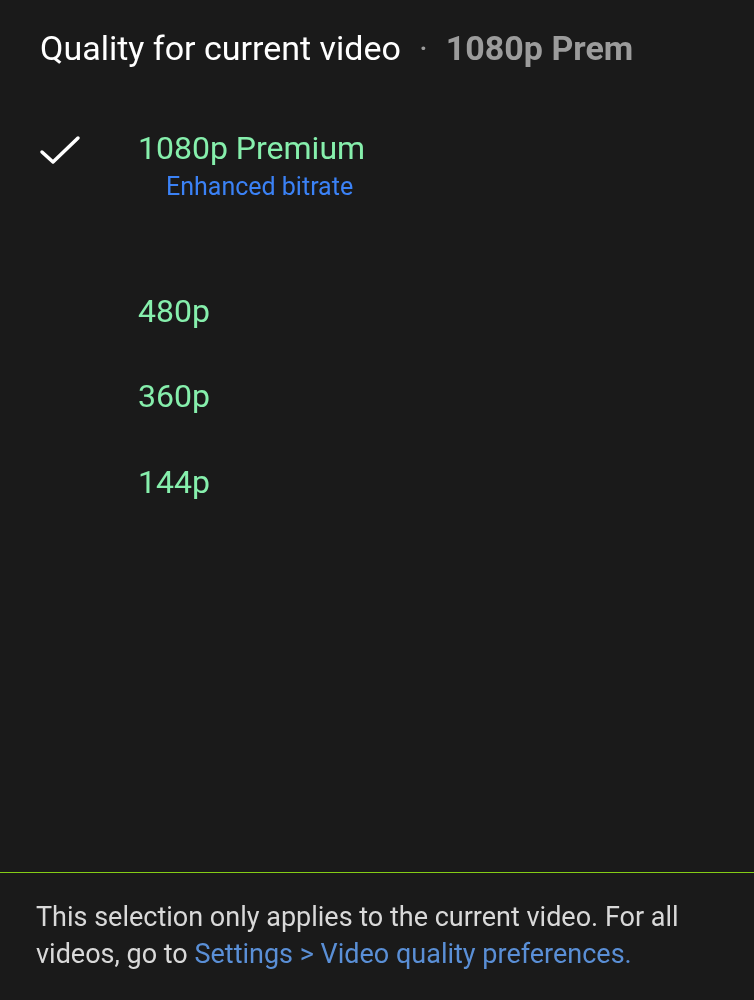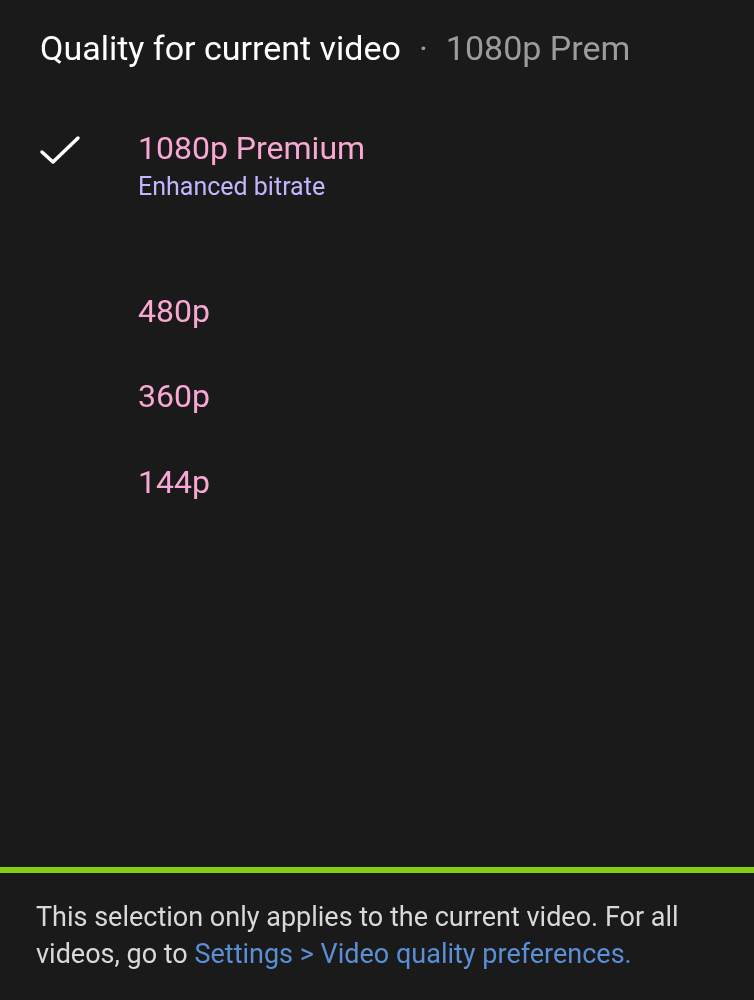--- a/index.html
+++ b/index.html
@@ -30,21 +30,21 @@
       color: #ffffff;
     }
     .header-dot {
       font-size: 34px;
       color: #9c9c9c;
       margin: 0 2px;
     }
     .header-current {
       font-size: 34px;
       color: #9c9c9c;
-      font-weight: 400;
+      font-weight: 700;
     }
     .options {
       flex: 1;
       padding-top: 30px;
     }
     .option {
       display: flex;
       align-items: flex-start;
       padding: 22px 40px 22px 38px;
       cursor: pointer;
@@ -65,31 +65,32 @@
       height: 34px;
       display: block;
     }
     .option-text {
       display: flex;
       flex-direction: column;
     }
     .option-label {
       font-size: 32px;
       font-weight: 400;
-      color: #f9a8d4;
+      color: #86efac;
       line-height: 1.3;
     }
     .option-sublabel {
       font-size: 25px;
-      color: #c4b5fd;
+      color: #3b82f6;
       font-weight: 400;
       margin-top: 2px;
+      margin-left: 28px;
     }
     .footer {
-      border-top: 6px solid #84cc16;
+      border-top: 1px solid #84cc16;
       padding: 26px 36px 28px 36px;
       font-size: 27px;
       line-height: 1.35;
       color: #d9d9d9;
       font-weight: 400;
     }
     .footer .link {
       color: #5a8fd6;
       cursor: pointer;
     }

